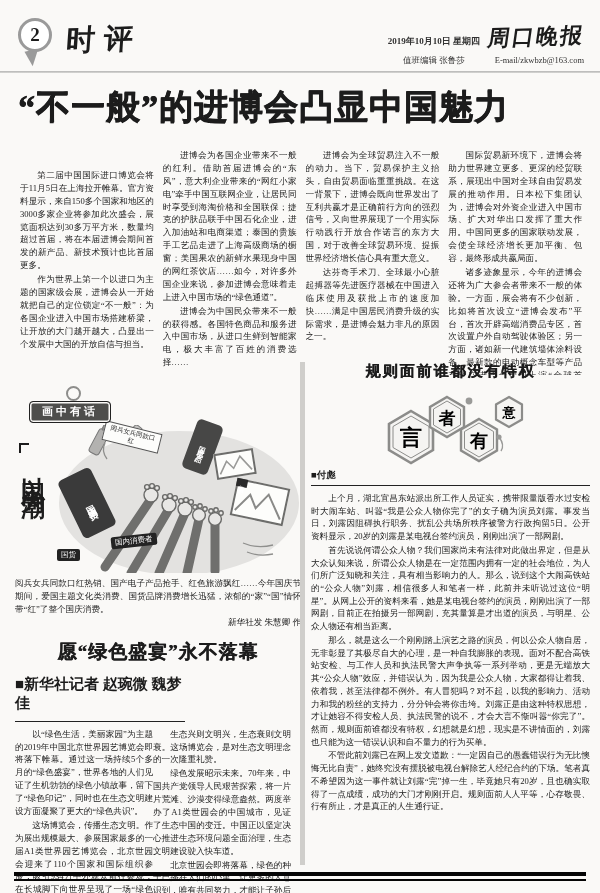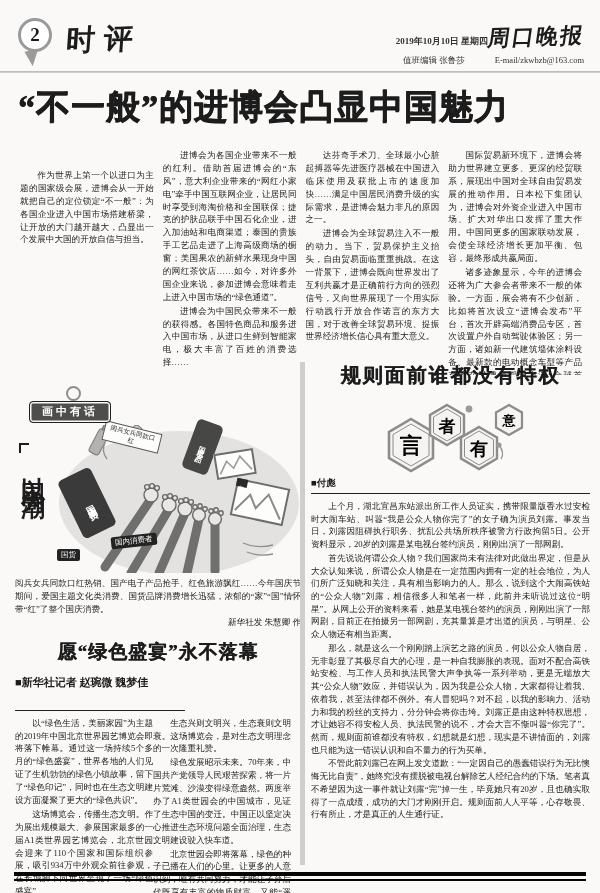--- a/index.html
+++ b/index.html
@@ -11,21 +11,21 @@
   .header { position:absolute; top:14px; left:18px; right:16px; height:54px; }
   .pin { position:absolute; left:0; top:4px; width:34px; height:34px; border:3px solid #9a9a9a;
          border-radius:50%; background:#fff; display:flex; align-items:center; justify-content:center;
          font-size:19px; font-weight:bold; z-index:2; }
   .pin-tail { position:absolute; left:8px; top:36px; width:0; height:0;
               border-left:5px solid transparent; border-right:9px solid transparent;
               border-top:16px solid #9a9a9a; transform:rotate(-12deg); }
   .section-title { position:absolute; left:48px; top:6px; font-size:29px; font-weight:900;
                    letter-spacing:9px; transform:rotate(-2deg) skewX(-6deg); }
   .mast { position:absolute; right:0; top:8px; text-align:right; }
-  .mast-line1 { display:flex; align-items:baseline; justify-content:flex-end; }
+  .mast-line1 { display:flex; align-items:baseline; justify-content:flex-end; gap:8px; }
   .mast-date { font-size:9px; font-weight:bold; color:#333; }
   .mast-name { font-size:22px; font-weight:900; transform:skewX(-10deg) rotate(-2deg);
                letter-spacing:2px; display:inline-block; }
   .mast-line2 { margin-top:3px; font-size:8.5px; color:#333; display:flex; justify-content:flex-end; gap:30px; }
   .header-rule { position:absolute; top:71px; left:0; width:600px; height:2px;
                  background:linear-gradient(#b5b5b5,#d8d8d6); }
 
   
   .lead-headline { position:absolute; top:84px; left:18px; width:564px; text-align:left;
                    font-size:34px; font-weight:900; letter-spacing:1px;
@@ -57,29 +57,29 @@
   .phone-screen-text { writing-mode:vertical-rl; color:#fff; font-weight:bold; letter-spacing:2px;
                        font-family:"Liberation Sans",sans-serif; }
   .pic-frame { position:absolute; background:#fdfdfb; border:2px solid #6d6d6b; }
   .frame-label { position:absolute; left:-2px; top:-2px; writing-mode:vertical-rl; background:#2a2a2a;
                  color:#fff; font-size:6px; padding:2px 1px; letter-spacing:1px; }
   .caption { margin-top:4px; font-size:8.6px; line-height:1.5; text-align:justify; }
   .caption-credit { font-size:8.6px; text-align:right; margin-top:1px; }
 
   .green-headline { margin-top:10px; text-align:center; font-size:19px; font-weight:900; letter-spacing:1px;
                     text-shadow:0.5px 0 currentColor; }
-  .green-byline { margin-top:10px; font-size:11px; font-weight:bold; border-bottom:1.2px solid #222;
-                  padding-bottom:20px; width:170px; }
+  .green-byline { margin-top:10px; font-size:15px; font-weight:bold; border-bottom:1.2px solid #222;
+                  padding-bottom:8px; width:170px; }
   .green-cols { margin-top:6px; display:flex; height:178px; overflow:hidden; }
   .green-col { width:138px; font-size:8.6px; line-height:1.5; text-align:justify; overflow:hidden; }
 
   
   .rules { position:absolute; left:311px; top:362px; width:279px; height:500px; }
   .rules-divider { position:absolute; left:300px; top:362px; width:5px; height:503px; background:#cfcecb; }
-  .rules-headline { text-align:center; font-size:20px; font-weight:900; letter-spacing:2px;
+  .rules-headline { text-align:center; font-size:15px; font-weight:900; letter-spacing:2px;
                     text-shadow:0.5px 0 currentColor;font-family:Liberation Mono, monospace; }
   .badge-wrap { display:flex; justify-content:center; margin:4px 0 2px; }
   .rules-byline { font-size:9.5px; font-weight:bold; border-bottom:1.2px solid #222; padding-bottom:3px; margin-bottom:6px; }
   .rules-text { font-size:8.6px; line-height:1.48; text-align:justify; height:372px; overflow:hidden; }
 
   .bottom-rule { position:absolute; left:14px; bottom:12px; width:572px; height:9px;
                  border-top:4px solid #050505; border-bottom:2px solid #050505; }
 
   svg text { font-family:"Liberation Serif", serif; }
 </style>
@@ -103,29 +103,30 @@
         <span>值班编辑 张鲁莎</span>
         <span>E-mail/zkwbzb@163.com</span>
       </div>
     </div>
   </div>
   <div class="header-rule"></div>
 
   <div class="lead-headline">“不一般”的进博会凸显中国魅力</div>
   <div class="lead-cols">
     <div class="lead-col first">
+      <p>第二届中国国际进口博览会将于11月5日在上海拉开帷幕。官方资料显示，来自150多个国家和地区的3000多家企业将参加此次盛会，展览面积达到30多万平方米，数量均超过首届，将在本届进博会期间首发的新产品、新技术预计也比首届更多。</p>
       <p>作为世界上第一个以进口为主题的国家级会展，进博会从一开始就把自己的定位锁定“不一般”：为各国企业进入中国市场搭建桥梁，让开放的大门越开越大，凸显出一个发展中大国的开放自信与担当。</p>
     </div>
     <div class="lead-col">
       <p>进博会为各国企业带来不一般的红利。借助首届进博会的“东风”，意大利企业带来的“网红小家电”牵手中国互联网企业，让居民同时享受到海淘价格和全国联保；捷克的护肤品联手中国石化企业，进入加油站和电商渠道；泰国的贵族手工艺品走进了上海高级商场的橱窗；美国果农的新鲜水果现身中国的网红茶饮店……如今，对许多外国企业来说，参加进博会意味着走上进入中国市场的“绿色通道”。</p>
       <p>进博会为中国民众带来不一般的获得感。各国特色商品和服务进入中国市场，从进口生鲜到智能家电，极大丰富了百姓的消费选择……</p>
     </div>
     <div class="lead-col">
+      <p>进博会为全球贸易注入不一般的动力。当下，贸易保护主义抬头，自由贸易面临重重挑战。在这一背景下，进博会既向世界发出了互利共赢才是正确前行方向的强烈信号，又向世界展现了一个用实际行动践行开放合作诺言的东方大国，对于改善全球贸易环境、提振世界经济增长信心具有重大意义。</p>
       <p>达芬奇手术刀、全球最小心脏起搏器等先进医疗器械在中国进入临床使用及获批上市的速度加快……满足中国居民消费升级的实际需求，是进博会魅力非凡的原因之一。</p>
-      <p>进博会为全球贸易注入不一般的动力。当下，贸易保护主义抬头，自由贸易面临重重挑战。在这一背景下，进博会既向世界发出了互利共赢才是正确前行方向的强烈信号，又向世界展现了一个用实际行动践行开放合作诺言的东方大国，对于改善全球贸易环境、提振世界经济增长信心具有重大意义。</p>
     </div>
     <div class="lead-col">
       <p>国际贸易新环境下，进博会将助力世界建立更多、更深的经贸联系，展现出中国对全球自由贸易发展的推动作用。日本松下集团认为，进博会对外资企业进入中国市场、扩大对华出口发挥了重大作用。中国同更多的国家联动发展，会使全球经济增长更加平衡、包容，最终形成共赢局面。</p>
       <p>诸多迹象显示，今年的进博会还将为广大参会者带来不一般的体验。一方面，展会将有不少创新，比如将首次设立“进博会发布”平台，首次开辟高端消费品专区，首次设置户外自动驾驶体验区；另一方面，诸如新一代建筑墙体涂料设备、最新款的电动概念车型等产品有望在进博会期间上演“全球首发”或“中国首发”，贵宾级体验的“进博时刻”更值得世人期待。</p>
 
     </div>
   </div>
 
   <div class="leftlow">
     <div class="cartoon-tab">

